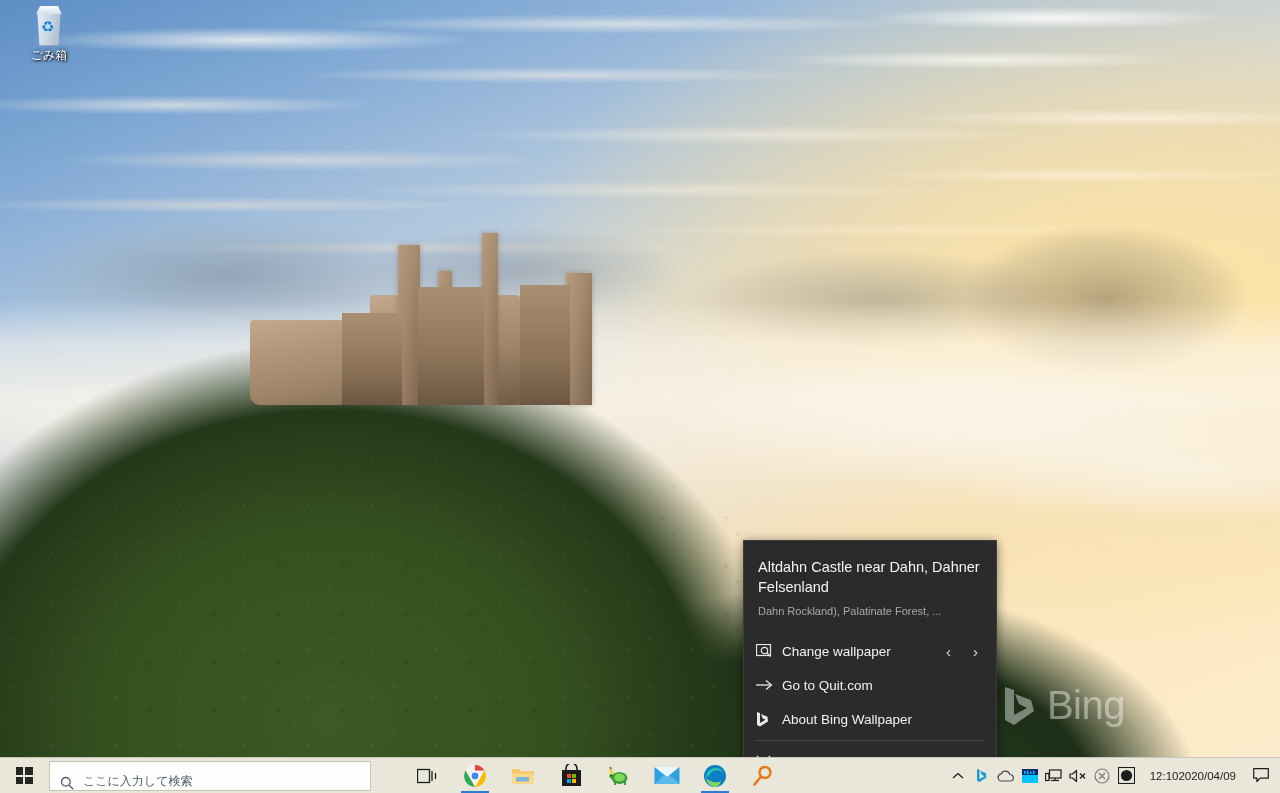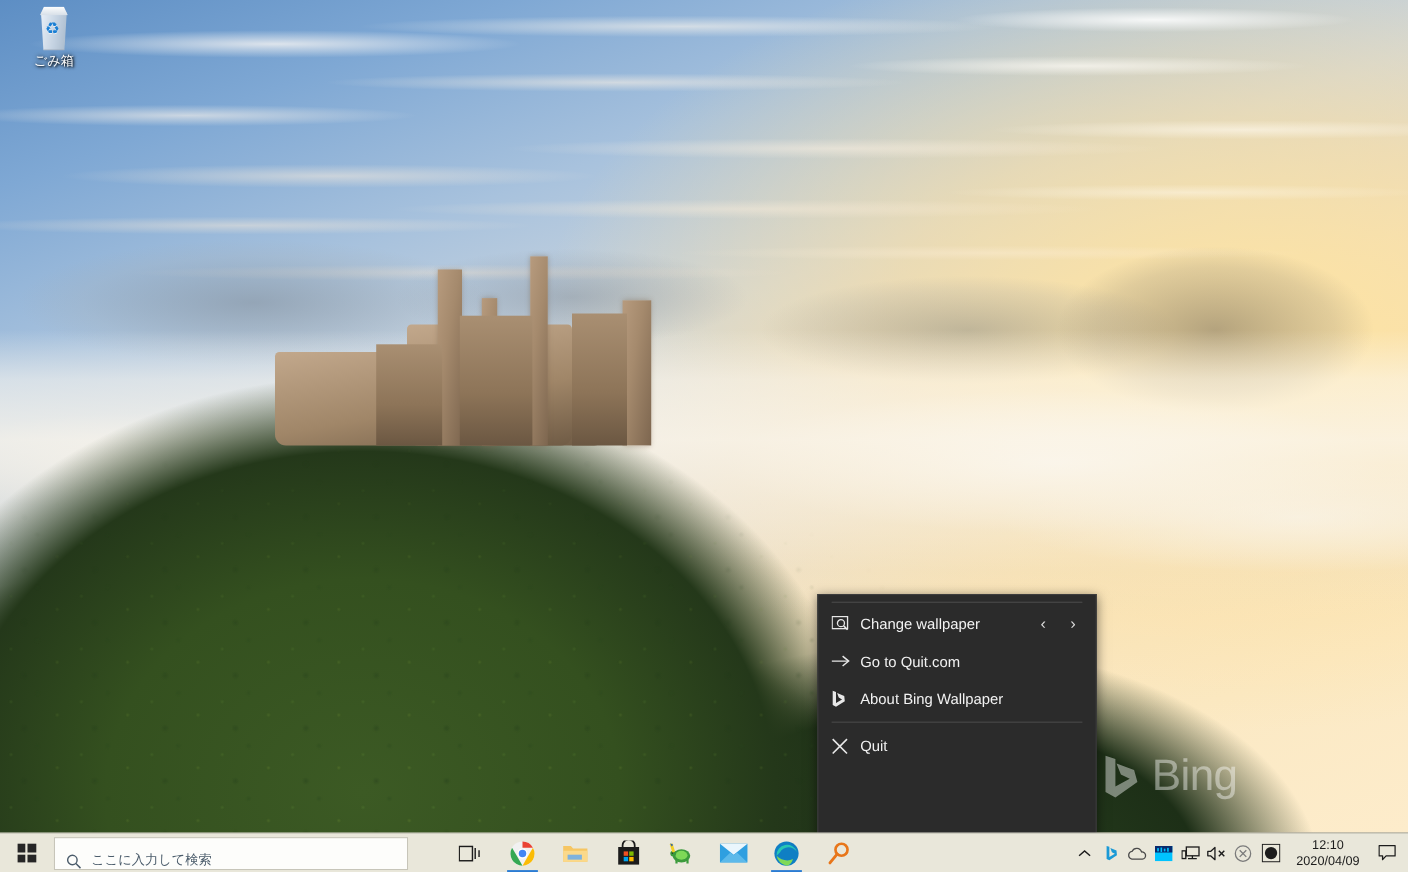--- a/index.html
+++ b/index.html
@@ -218,21 +218,21 @@
   .tray {
     margin-left: auto;
     display: flex; align-items: center; height: 36px; padding-right: 4px;
   }
   .tray-ico {
     width: 24px; height: 36px;
     display: flex; align-items: center; justify-content: center;
     cursor: default;
   }
   .clock {
-    display: flex; flex-direction: column; align-items: center; justify-content: center;
+    display: flex; flex-direction: row; align-items: center; justify-content: center;
     padding: 0 10px; height: 24px; cursor: default;
     line-height: 14px;
   }
   .clock div { font-size: 11.5px; color: #1c1c1c; }
   .notif {
     width: 30px; height: 36px;
     display: flex; align-items: center; justify-content: center; cursor: default;
   }
 </style>
 </head>
@@ -269,20 +269,24 @@
   <div class="desk-icon">
     <div class="bin">
       <div class="bin-body"></div>
       <div class="bin-lid"></div>
       <div class="bin-rec">♻</div>
     </div>
     <div class="desk-icon-label">ごみ箱</div>
   </div>
 
   <div id="bing-menu">
+    <div class="menu-header">
+      <div class="menu-title">Altdahn Castle near Dahn, Dahner Felsenland</div>
+      <div class="menu-subtitle">Dahn Rockland), Palatinate Forest, ...</div>
+    </div>
     <div class="menu-sep"></div>
 
     <div class="menu-list">
 
       <div class="menu-item">
         <span class="mi-icon">
           <svg width="17" height="15" viewBox="0 0 17 15" aria-hidden="true">
             <rect x="0.5" y="0.5" width="14" height="11" fill="none" stroke="#e8e8e8" stroke-width="1.2"></rect>
             <circle cx="8.5" cy="6.5" r="3.2" fill="none" stroke="#e8e8e8" stroke-width="1.2"></circle>
             <line x1="11" y1="9" x2="14.5" y2="12.5" stroke="#e8e8e8" stroke-width="1.4"></line>

